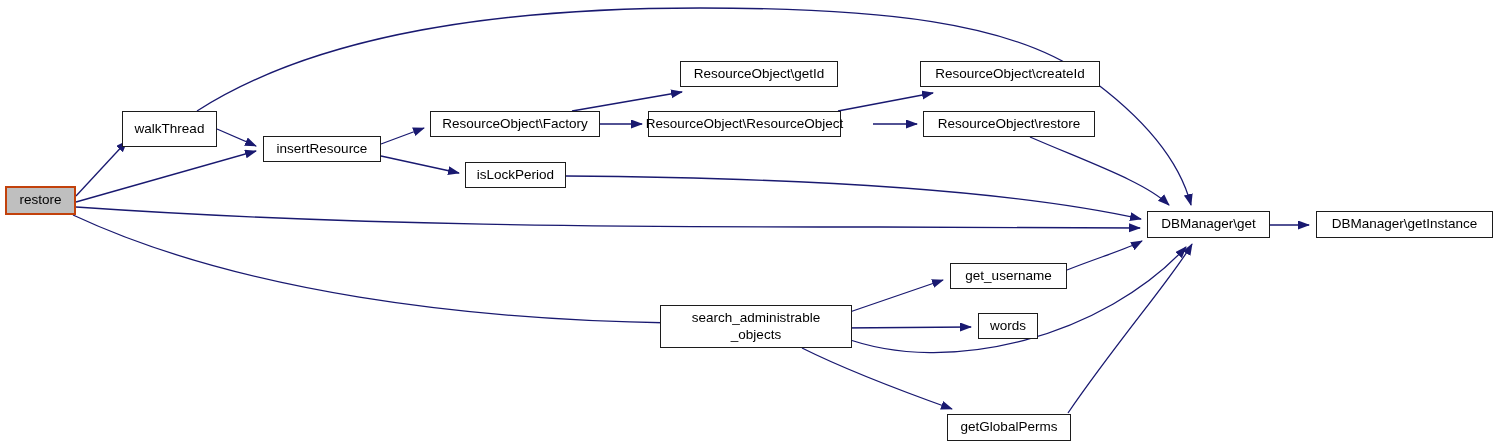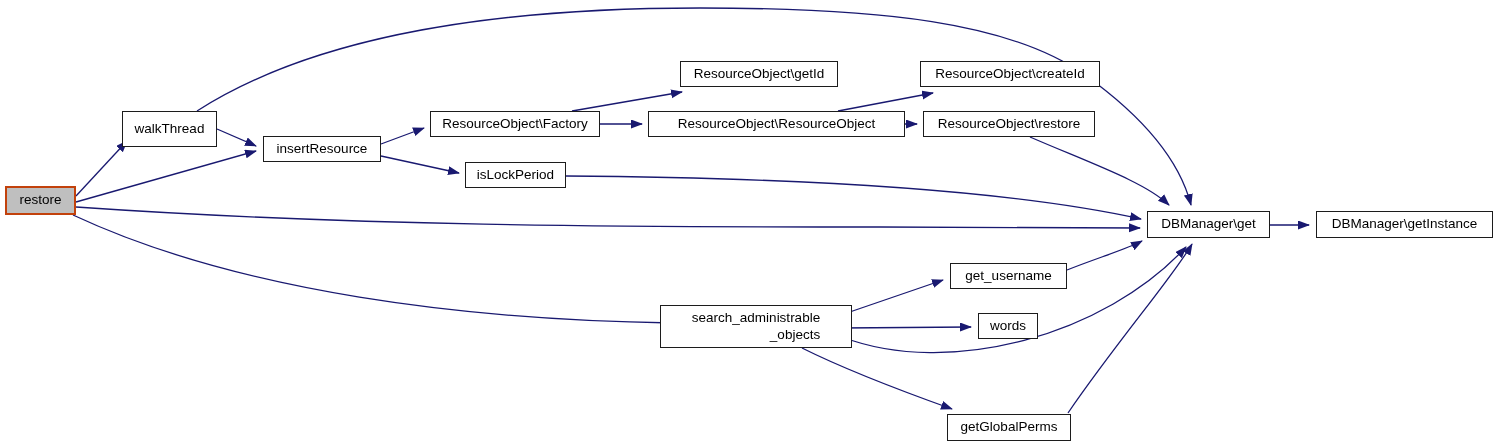--- a/index.html
+++ b/index.html
@@ -17,21 +17,21 @@
     position:absolute;
     box-sizing:border-box;
     display:flex;
     align-items:center;
     justify-content:center;
     background:#ffffff;
     border:1px solid #1c1c1c;
     color:#000000;
     font-size:13.5px;
     line-height:1.25;
-    text-align:right;
+    text-align:center;
     white-space:pre-line;
     cursor:pointer;
   }
   .node.highlight{
     background:#bfbfbf;
     border:2px solid #c2410c;
   }
 </style>
 </head>
 <body>
@@ -91,21 +91,21 @@
   <div class="node highlight" style="left:5px;top:186px;width:71px;height:29px">restore</div>
 
   <div class="node" style="left:122px;top:111px;width:95px;height:36px">walkThread</div>
 
   <div class="node" style="left:263px;top:136px;width:118px;height:26px">insertResource</div>
 
   <div class="node" style="left:430px;top:111px;width:170px;height:26px">ResourceObject\Factory</div>
 
   <div class="node" style="left:680px;top:61px;width:158px;height:26px">ResourceObject\getId</div>
 
-  <div class="node" style="left:648px;top:111px;width:257px;height:26px">ResourceObject\ResourceObject</div>
+  <div class="node" style="left:648px;top:111px;width:193px;height:26px">ResourceObject\ResourceObject</div>
 
   <div class="node" style="left:920px;top:61px;width:180px;height:26px">ResourceObject\createId</div>
 
   <div class="node" style="left:923px;top:111px;width:172px;height:26px">ResourceObject\restore</div>
 
   <div class="node" style="left:465px;top:162px;width:101px;height:26px">isLockPeriod</div>
 
   <div class="node" style="left:1147px;top:211px;width:123px;height:27px">DBManager\get</div>
 
   <div class="node" style="left:1316px;top:211px;width:177px;height:27px">DBManager\getInstance</div>

